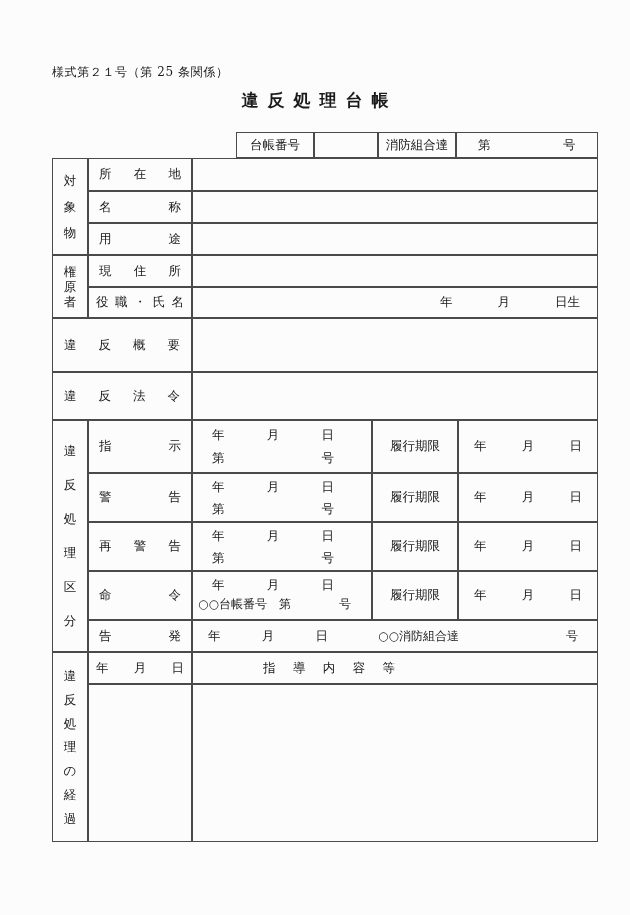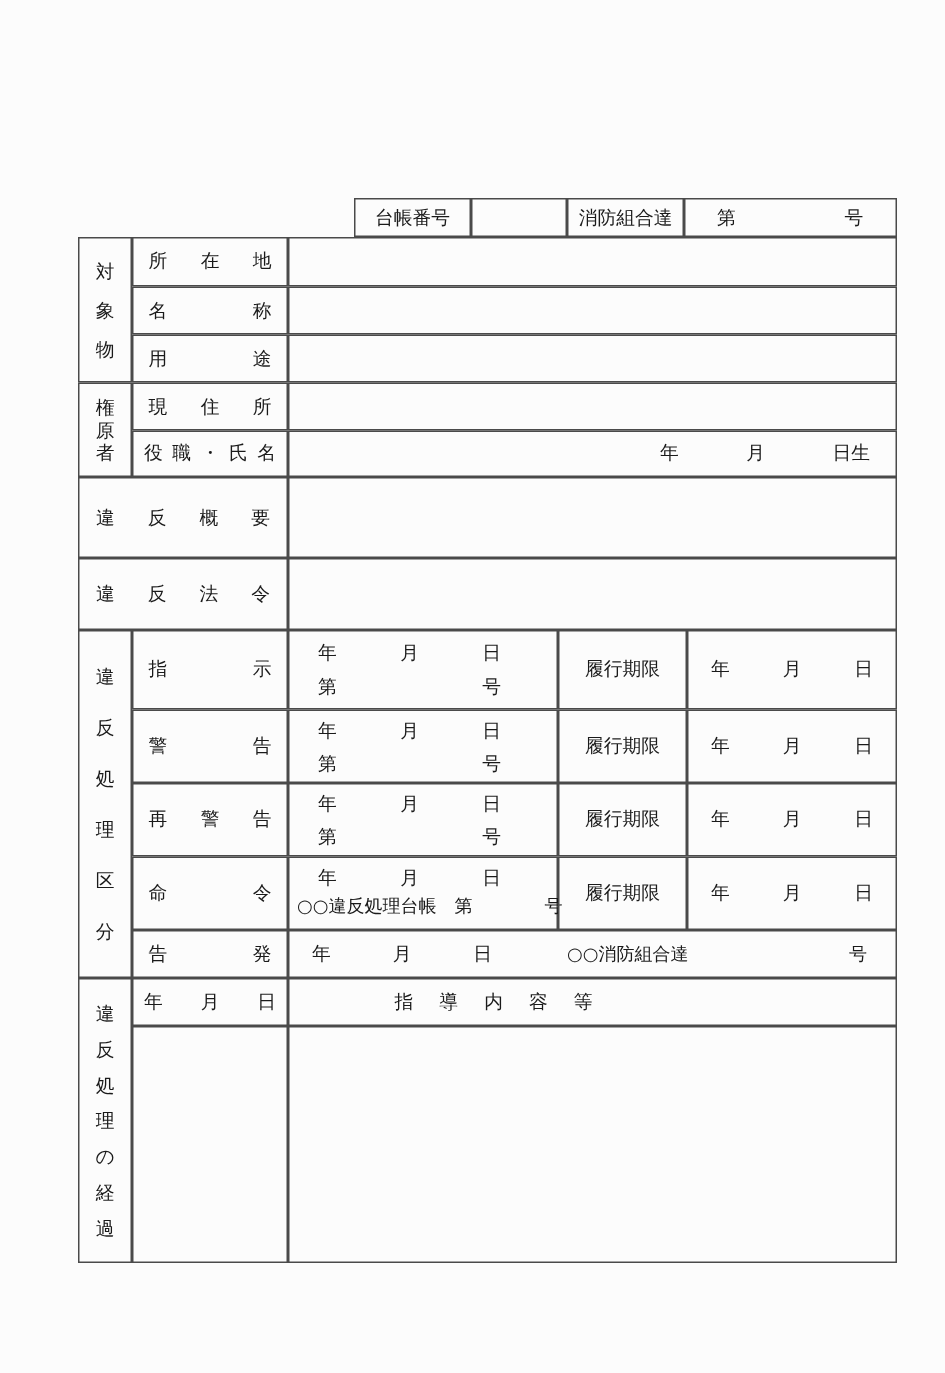--- a/index.html
+++ b/index.html
@@ -102,20 +102,22 @@
     display: flex;
     align-items: center;
     white-space: nowrap;
   }
 </style>
 </head>
 <body>
 
 <div class="page">
 
+  <div class="form-no">様式第２１号（第 25 条関係）</div>
+  <div class="doc-title">違反処理台帳</div>
 
   <div class="cell" style="left:236px; top:132px; width:78px; height:26px;"></div>
   <div class="lbl-center" style="left:236px; top:132px; width:78px; height:26px;">台帳番号</div>
 
   <div class="cell" style="left:314px; top:132px; width:64px; height:26px;"></div>
   <div class="lbl-center" style="left:314px; top:132px; width:64px; height:26px;"></div>
 
   <div class="cell" style="left:378px; top:132px; width:78px; height:26px;"></div>
   <div class="lbl-center" style="left:378px; top:132px; width:78px; height:26px;">消防組合達</div>
 
@@ -293,21 +295,21 @@
   <div class="lbl-justify" style="left:88px; top:571px; width:104px; height:49px; padding:0 11px;">
     <span>命</span>
     <span>令</span>
   </div>
   <div class="cell" style="left:192px; top:571px; width:180px; height:49px;"></div>
   <div class="run" style="left:212px; top:574px; width:122px; height:22px; justify-content:space-between;">
     <span>年</span>
     <span>月</span>
     <span>日</span>
   </div>
-  <div class="tx" style="left:198px; top:598px; font-size:12px;">○○違反処理台帳　第　　　　号</div>
+  <div class="tx" style="left:198px; top:598px; font-size:12px;">○○台帳番号　第　　　　号</div>
   <div class="cell" style="left:372px; top:571px; width:86px; height:49px;"></div>
   <div class="lbl-center" style="left:372px; top:571px; width:86px; height:49px;">履行期限</div>
   <div class="cell" style="left:458px; top:571px; width:140px; height:49px;"></div>
   <div class="run" style="left:474px; top:571px; width:108px; height:49px; justify-content:space-between;">
     <span>年</span>
     <span>月</span>
     <span>日</span>
   </div>
 
   <div class="cell" style="left:88px; top:620px; width:104px; height:32px;"></div>

